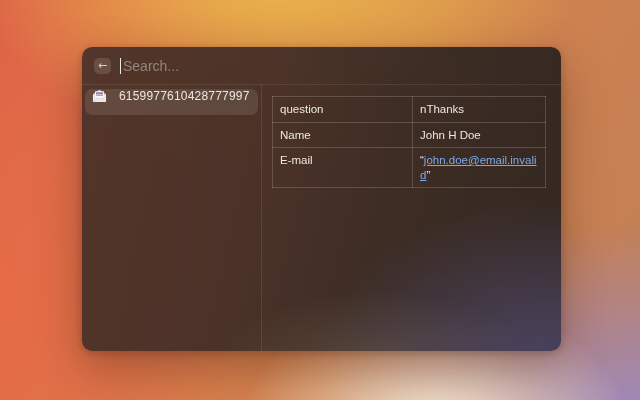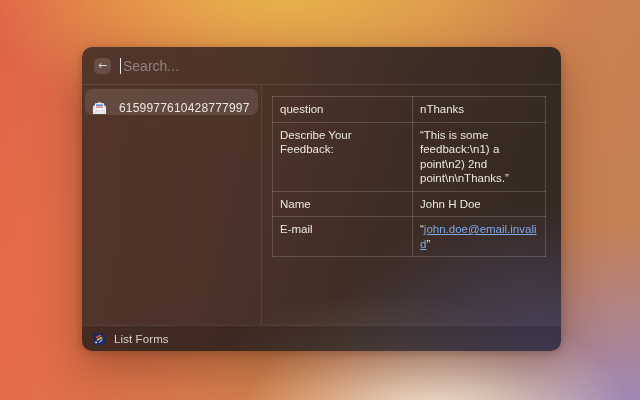--- a/index.html
+++ b/index.html
@@ -52,21 +52,21 @@
   }
   .search-input::placeholder { color: #90867c; opacity: 1; }
 
   
   .content { flex: 1; min-height: 0; display: flex; }
   .sidebar {
     flex: none; width: 180px; padding: 4px 3px;
     border-right: 1px solid rgba(255,255,255,0.09);
   }
   .side-item {
-    display: flex; align-items: flex-end; gap: 12px;
+    display: flex; align-items: flex-start; gap: 12px;
     height: 26px; padding: 0 7px;
     background: rgba(255,255,255,0.10);
     border-radius: 7px; cursor: pointer;
   }
   .side-item .icon { flex: none; display: flex; }
   .side-item .label {
     font-size: 12px; color: #ece7e1; letter-spacing: 0.2px;
     white-space: nowrap; overflow: hidden;
   }
 
@@ -136,43 +136,27 @@
         <colgroup>
             <col class="col-q">
             <col class="col-a">
           </colgroup>
         <tbody>
             <tr>
           <th>question</th>
           <th>nThanks</th>
         </tr>
         <tr>
-          <td>Describe Your Feedback:</td>
-          <td>“This is some feedback:\n1) a point\n2) 2nd point\n\nThanks.”</td>
-        </tr>
-        <tr>
           <td>Name</td>
           <td>John H Doe</td>
         </tr>
         <tr>
           <td>E-mail</td>
           <td><span>“</span><a class="answer-link">john.doe@email.invalid</a><span>”</span></td>
         </tr>
       </tbody>
         </table>
     </div>
 
   </div>
 
-  <div class="footer">
-    <span class="icon">
-      <svg width="12" height="12" viewBox="0 0 12 12">
-        <rect width="12" height="12" rx="2.6" fill="#1d2a5c"></rect>
-        <path d="M3.6 4.4 L7.2 2.6" stroke="#df5238" stroke-width="1.7" stroke-linecap="round" fill="none"></path>
-        <path d="M4.6 6.8 L8.6 4.7" stroke="#efb43c" stroke-width="1.7" stroke-linecap="round" fill="none"></path>
-        <path d="M6.2 9.2 L9.2 6.9" stroke="#7f9fe6" stroke-width="1.4" stroke-linecap="round" fill="none"></path>
-        <circle cx="3.1" cy="9.4" r="0.95" fill="#f4f2ee"></circle>
-      </svg>
-    </span>
-    <span class="label">List Forms</span>
-  </div>
 
 </div>
 
 </body></html>

